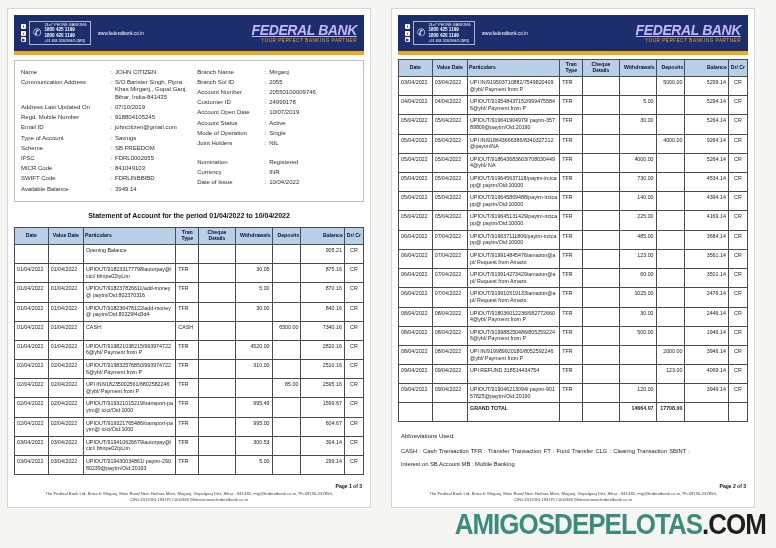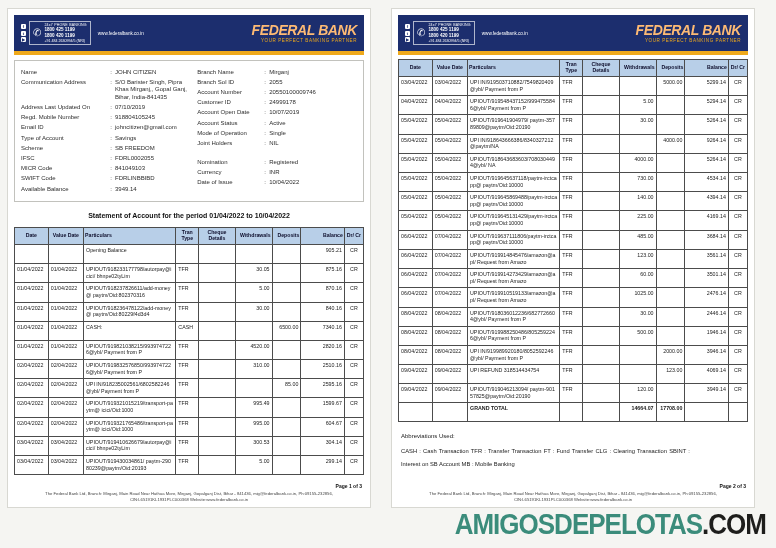--- a/index.html
+++ b/index.html
@@ -25,21 +25,21 @@
   .social-icon{width:5px;height:5px;background:#fff;color:var(--navy,#1c2e6e);
     font-size:4px;line-height:5px;text-align:center;font-weight:bold;border-radius:1px;}
   .phone-box{border:1px solid rgba(255,255,255,.65);padding:1px 3px;display:flex;gap:3px;align-items:center;}
   .phone-icon{color:#fff;font-size:10px;line-height:1;}
   .phone-lines{color:#fff;}
   .phone-label{font-size:3.6px;letter-spacing:.2px;}
   .phone-num{font-size:4.6px;font-weight:bold;line-height:1.25;}
   .phone-nri{font-size:3.6px;margin-top:.5px;}
   .website{color:#fff;font-size:4.6px;margin-left:4px;}
   .header-right{text-align:right;}
-  .bank-name{color:#fdba74;font-weight:bold;font-style:italic;font-size:14px;letter-spacing:-.4px;line-height:1;white-space:nowrap;}
+  .bank-name{color:#c4b5fd;font-weight:bold;font-style:italic;font-size:14px;letter-spacing:-.4px;line-height:1;white-space:nowrap;text-decoration:underline;}
   .tagline{color:var(--gold,#f2b21e);font-size:4.6px;letter-spacing:.55px;margin-top:1.5px;white-space:nowrap;}
   
   .info-box{
     margin:5px 6px;border:1px solid #c2c2bd;padding:5px 6px;
     display:grid;grid-template-columns:1.04fr 1fr;column-gap:10px;
   }
   .field{display:flex;margin:2.7px 0;font-size:6px;color:#2d2d2d;line-height:1.25;}
   .field.gap{margin-top:11px;}
   .flabel{width:86px;flex:none;}
   .col-right .flabel{width:64px;}

